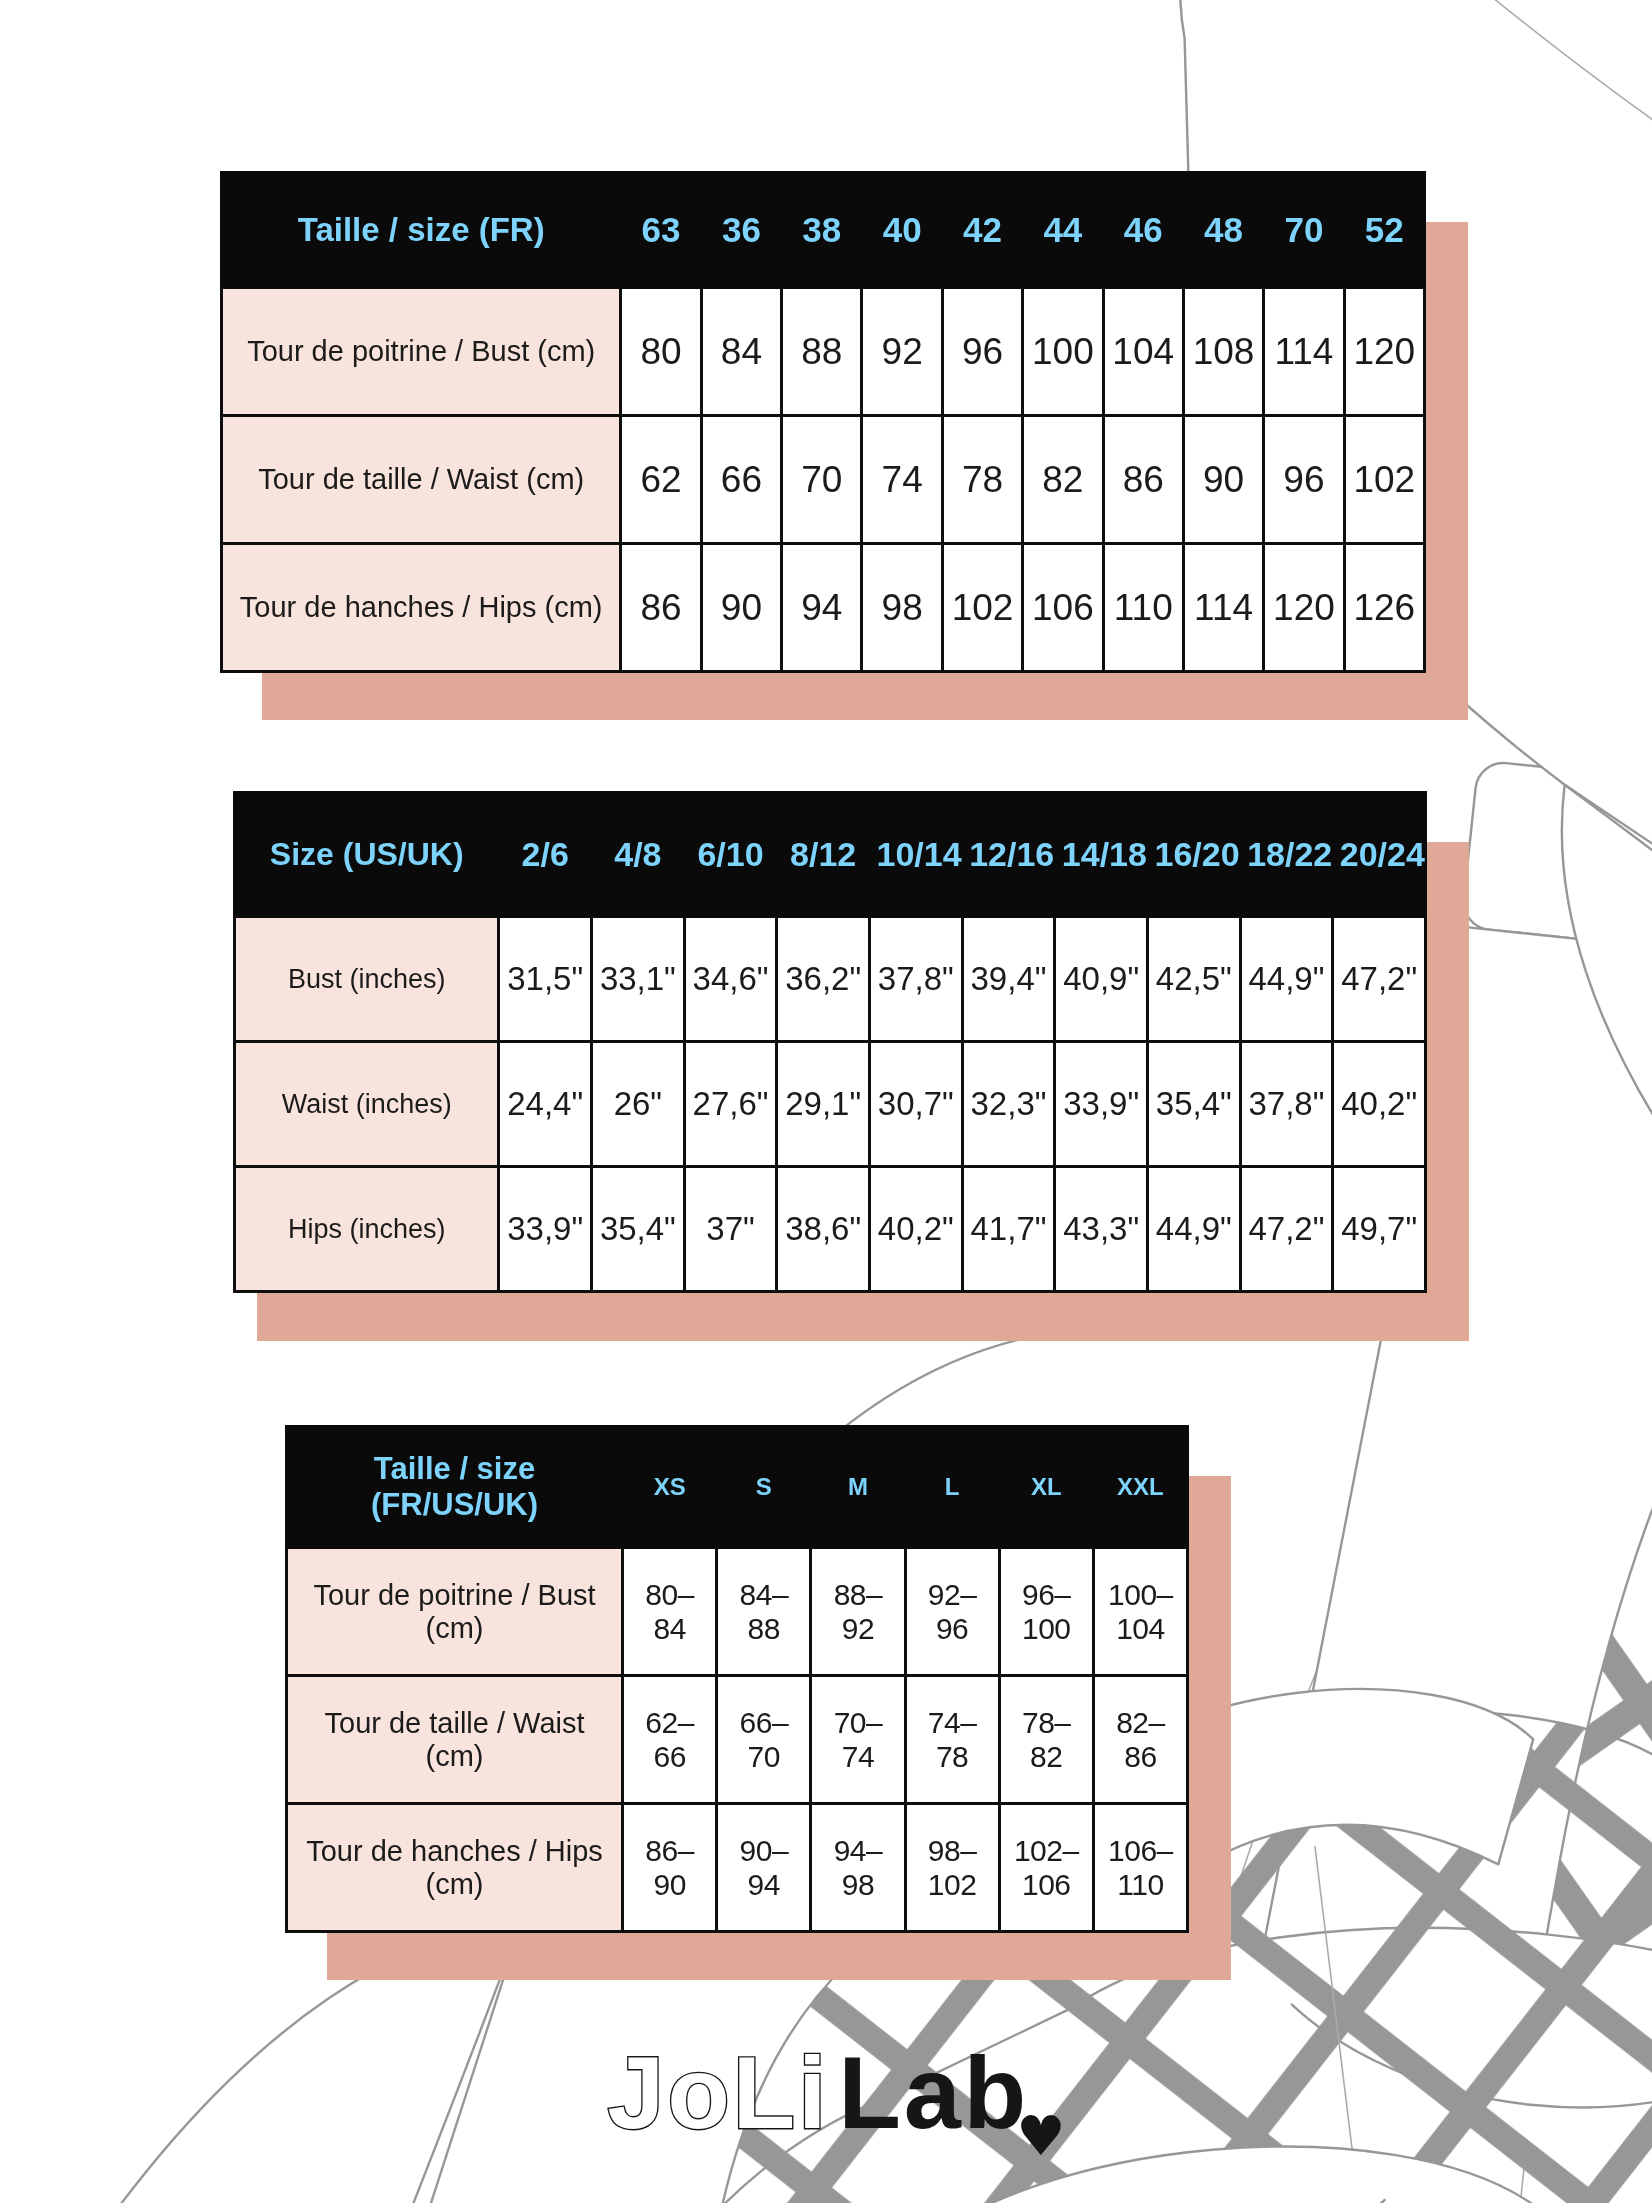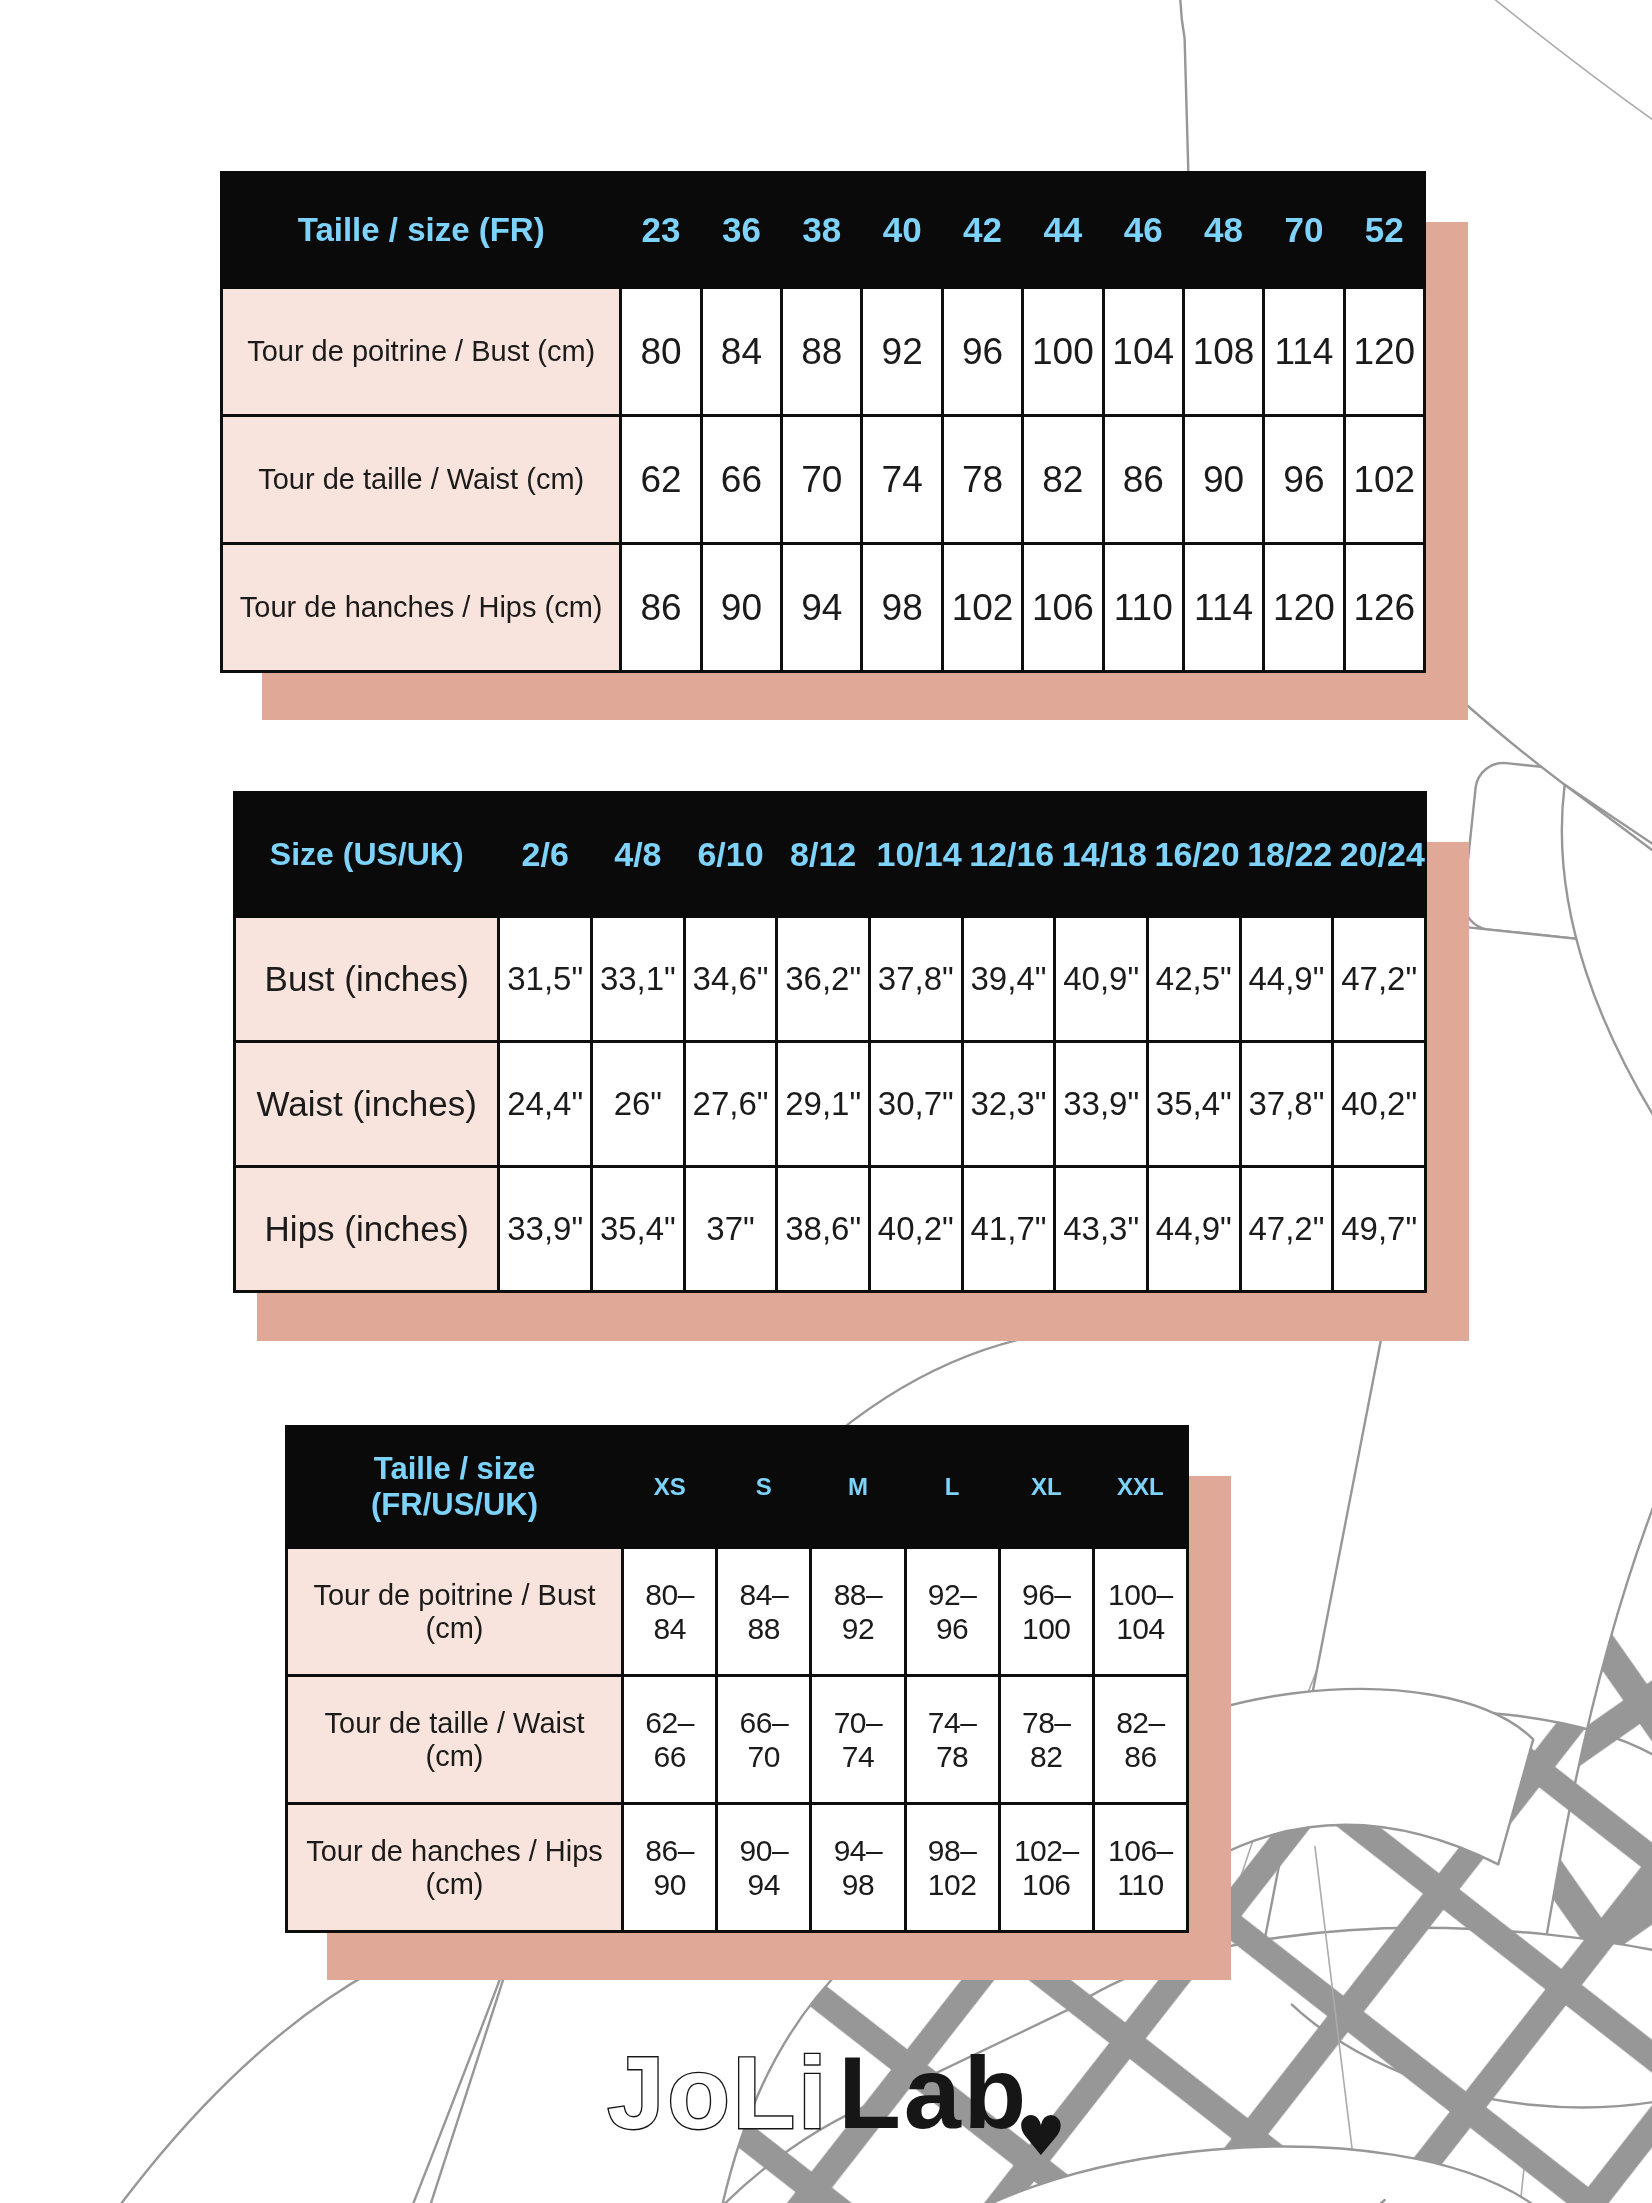--- a/index.html
+++ b/index.html
@@ -28,21 +28,21 @@
   
   .t1{left:220px;top:171px;width:1206px;height:498px;}
   .t1 tr.hdr{height:115px;} .t1 tr.row{height:128px;}
   .t1 th{font-size:35px;} .t1 th.corner{font-size:33px;}
   .t1 td.lbl{font-size:29px;} .t1 td.val{font-size:37px;}
   .t1 col.c-label{width:33.2%;}
 
   .t2{left:215px;top:791px;width:1194px;height:499px;padding-left:18px;}
   .t2 tr.hdr{height:124px;} .t2 tr.row{height:125px;}
   .t2 th{font-size:34px;} .t2 th.corner{font-size:32px;}
-  .t2 td.lbl{font-size:35px;} .t2 td.val{font-size:33px;}
+  .t2 td.lbl{font-size:27px;} .t2 td.val{font-size:33px;}
   .t2 col.c-label{width:22.2%;}
 
   .t3{left:285px;top:1425px;width:904px;height:504px;}
   .t3 tr.hdr{height:121px;} .t3 tr.row{height:128px;}
   .t3 th{font-size:24px;} .t3 th.corner{font-size:31px;}
   .t3 td.lbl{font-size:29px;} .t3 td.val{font-size:30px;letter-spacing:-0.5px;}
   .t3 col.c-label{width:37.3%;}
 
   
   .logo{position:absolute;left:592px;top:2016px;width:478px;height:165px;z-index:2;}
@@ -137,21 +137,21 @@
   <section class="twrap t1">
     <div class="shadow"></div>
     <table>
       <colgroup>
           <col class="c-label">
           <col span="10">
         </colgroup>
       <tbody>
           <tr class="hdr">
         <th class="corner">Taille / size (FR)</th>
-        <th>23</th>
+        <th>63</th>
         <th>36</th>
         <th>38</th>
         <th>40</th>
         <th>42</th>
         <th>44</th>
         <th>46</th>
         <th>48</th>
         <th>70</th>
         <th>52</th>
       </tr>

